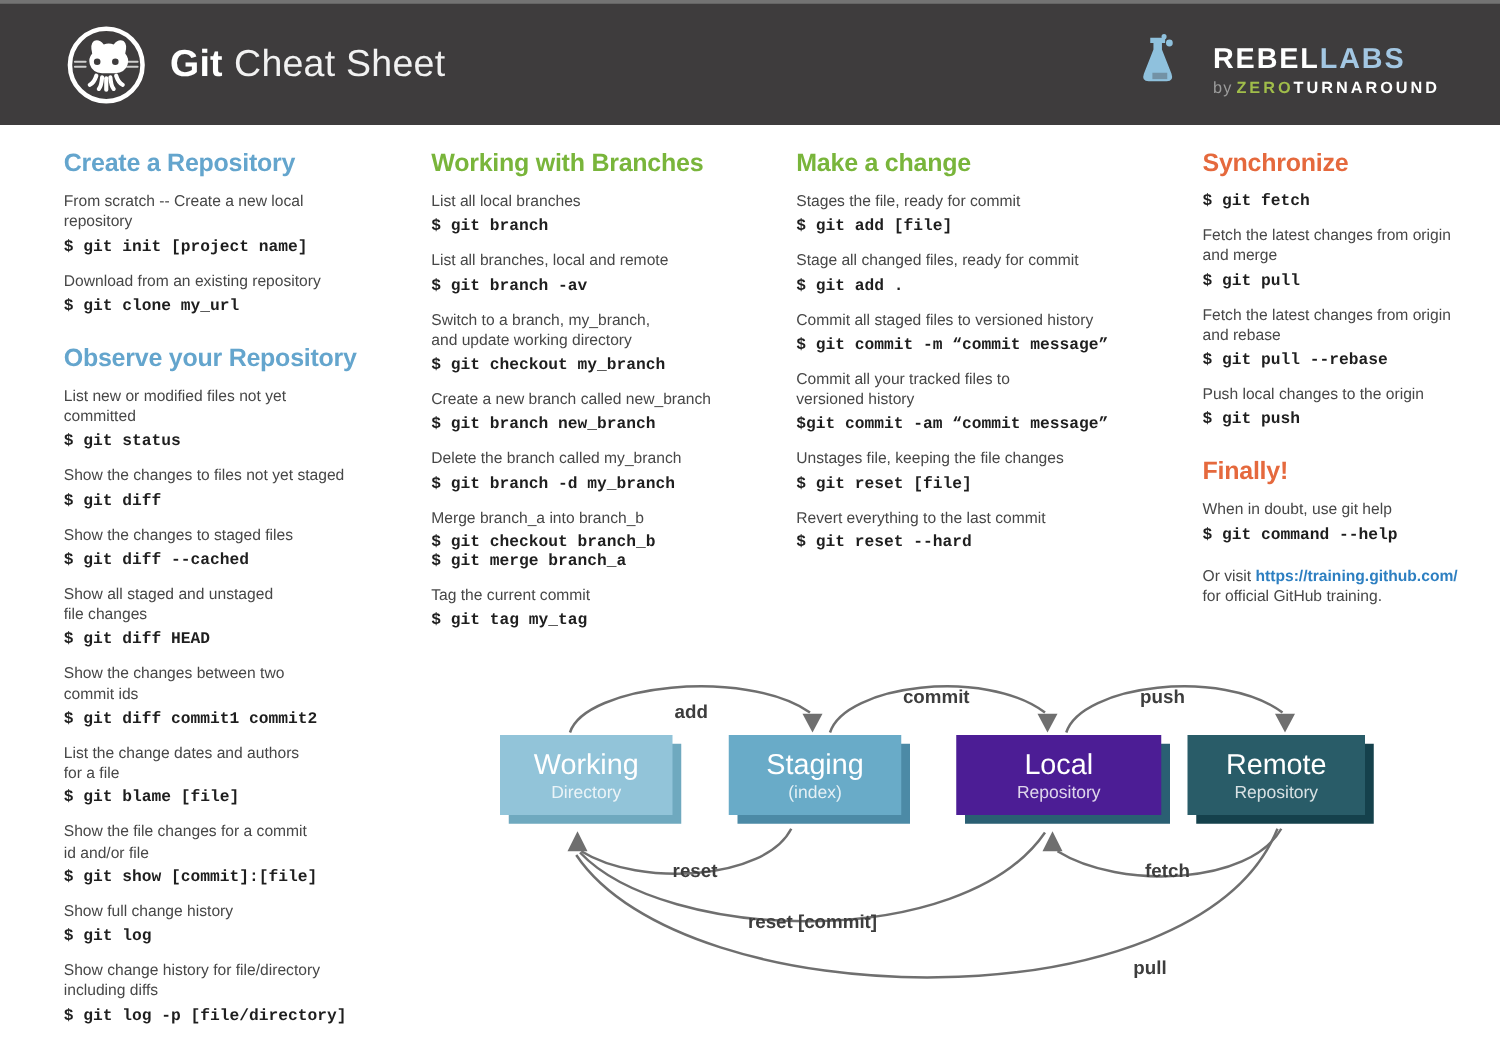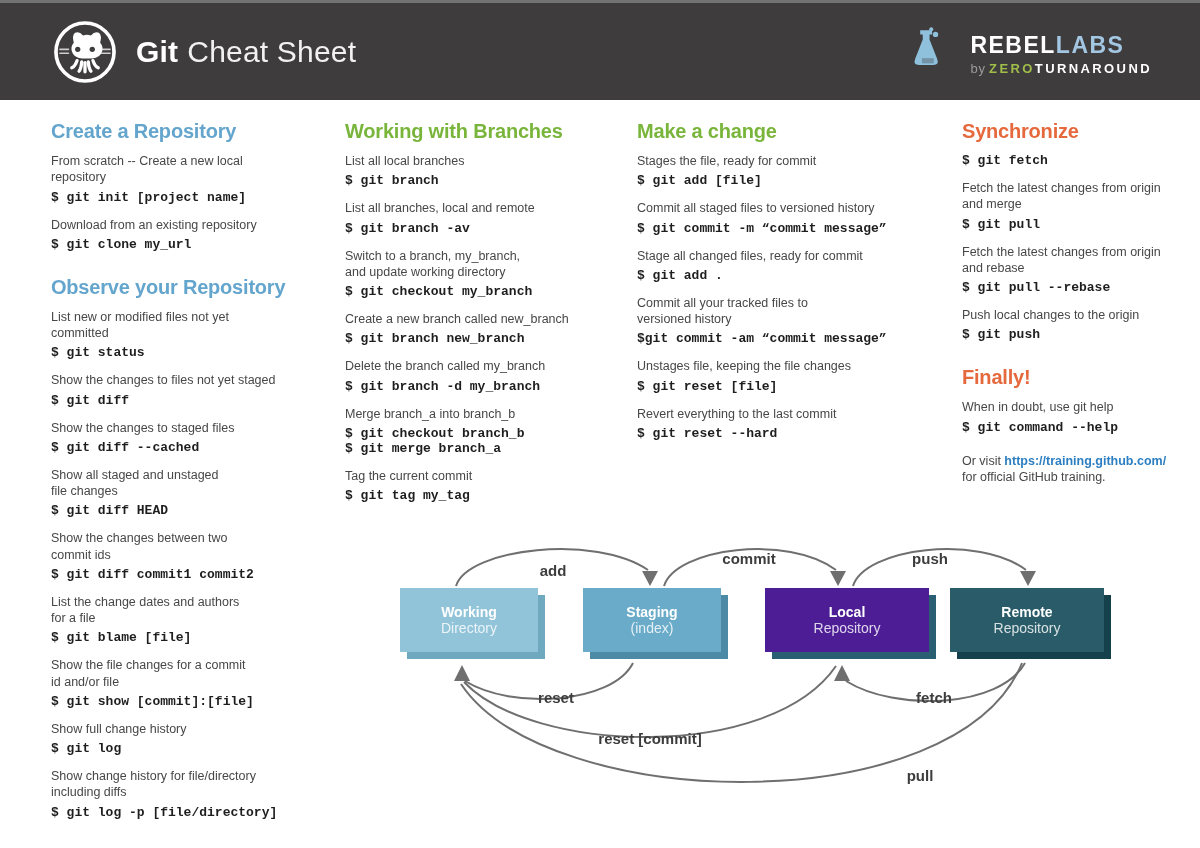--- a/index.html
+++ b/index.html
@@ -44,26 +44,26 @@
     font-family:"Liberation Mono","DejaVu Sans Mono",monospace;
     font-weight:bold;font-size:13px;color:#1e1e1e;white-space:pre-line;}
   .link{color:#2d7fc1;font-weight:bold;text-decoration:none;}
   .link-second-line{display:block;}
   .link-item{margin-top:18px;}
   
   .arrows-svg{position:absolute;left:0;top:0;width:1200px;height:848px;pointer-events:none;}
   .dbox{position:absolute;top:588px;height:64px;z-index:2;
     display:flex;flex-direction:column;align-items:center;justify-content:center;
     color:#fff;text-align:center;}
-  .dbox-title{font-size:14px;font-weight:bold;line-height:1.15;}
+  .dbox-title{font-size:23px;font-weight:normal;line-height:1.15;}
   .dbox-sub{font-size:14px;line-height:1.2;color:rgba(255,255,255,.82);}
   #box-working{left:400px;width:138px;background:#92c4d9;box-shadow:7px 7px 0 #6fa9bf;}
   #box-staging{left:583px;width:138px;background:#69abc8;box-shadow:7px 7px 0 #4c8aa6;}
   #box-local{left:765px;width:164px;background:#4c1d95;box-shadow:7px 7px 0 #2a5f73;}
-  #box-remote{left:950px;width:154px;background:#295c68;box-shadow:7px 7px 0 #15414c;}
+  #box-remote{left:950px;width:142px;background:#295c68;box-shadow:7px 7px 0 #15414c;}
   .alabel{position:absolute;transform:translate(-50%,-50%);z-index:3;
     font-size:15px;font-weight:bold;color:#3d3d3d;white-space:nowrap;}
 </style>
 </head>
 <body>
 
 <div class="header">
   <div class="octocat-wrap">
     <svg viewBox="0 0 100 100" width="66" height="66">
       <circle cx="50" cy="50" r="44" fill="none" stroke="#ffffff" stroke-width="5.5"></circle>
@@ -211,26 +211,26 @@
 </div>
 
 <div class="col" id="col3">
   <div class="sec">
     <h2 class="h h-green">Make a change</h2>
     <div class="item">
       <p class="desc">Stages the file, ready for commit</p>
       <code class="cmd">$ git add [file]</code>
     </div>
     <div class="item">
+      <p class="desc">Stage all changed files, ready for commit</p>
+      <code class="cmd">$ git add .</code>
+    </div>
+    <div class="item">
       <p class="desc">Commit all staged files to versioned history</p>
       <code class="cmd">$ git commit -m “commit message”</code>
-    </div>
-    <div class="item">
-      <p class="desc">Stage all changed files, ready for commit</p>
-      <code class="cmd">$ git add .</code>
     </div>
     <div class="item">
       <p class="desc">Commit all your tracked files to
 versioned history</p>
       <code class="cmd">$git commit -am “commit message”</code>
     </div>
     <div class="item">
       <p class="desc">Unstages file, keeping the file changes</p>
       <code class="cmd">$ git reset [file]</code>
     </div>

